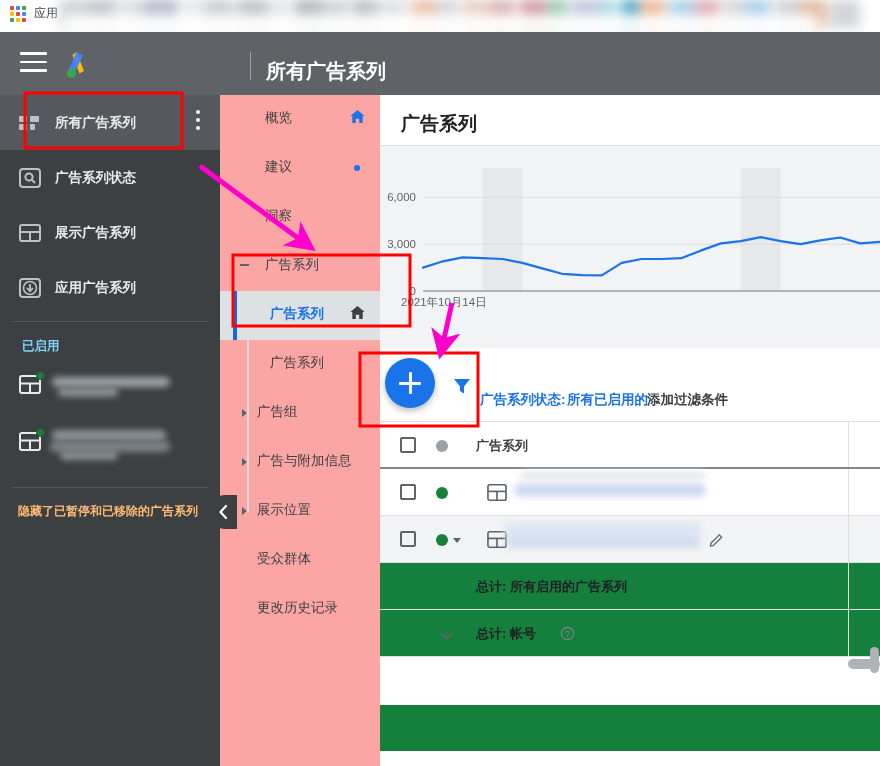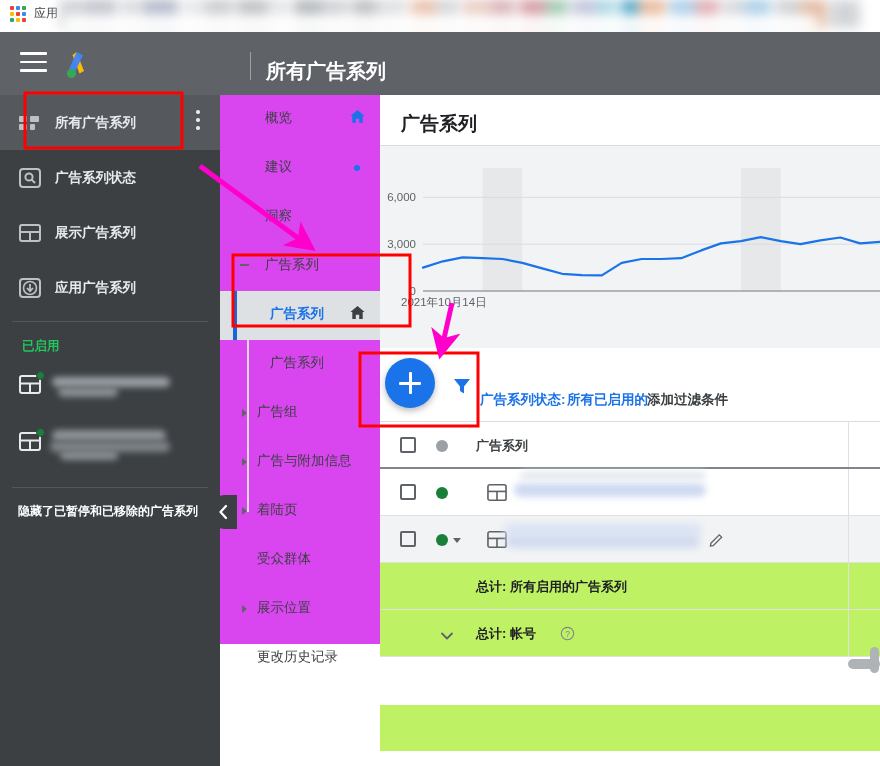--- a/index.html
+++ b/index.html
@@ -32,32 +32,32 @@
 
   
   .lsidebar { position:absolute; left:0; top:95px; width:220px; height:671px; background:#3c4043; }
   .acct-row { position:relative; height:55px; }
   .acct-row.sel { background:#55595e; }
   .acct-ico { position:absolute; left:18px; top:16px; width:24px; height:24px; }
   .acct-txt { position:absolute; left:55px; top:19px; font-size:13.5px; color:#e8eaed; font-weight:bold; }
   .kebab { position:absolute; right:20px; top:15px; width:4px; height:26px; cursor:pointer; }
   .kebab b { display:block; width:3.5px; height:3.5px; border-radius:50%; background:#e8eaed; margin-bottom:4.5px; }
   .lsep { height:1px; background:#545759; margin:6px 12px 0 12px; }
-  .lhead { font-size:12.5px; color:#22c55e; font-weight:bold; padding:16px 0 6px 22px; }
+  .lhead { font-size:12.5px; color:#7dd3fc; font-weight:bold; padding:16px 0 6px 22px; }
   .camp-row { position:relative; height:57px; }
   .camp-ico { position:absolute; left:18px; top:13px; width:24px; height:22px; }
   .dot-on { position:absolute; left:36px; top:10px; width:9px; height:9px; border-radius:50%; background:#188038; border:1px solid #3c4043; }
   .redact { position:absolute; border-radius:7px; filter:blur(3.2px); }
-  .lfoot { font-size:12px; color:#ffffff; font-weight:bold; padding:14px 0 0 18px; line-height:1.5; }
+  .lfoot { font-size:12px; color:#fdba74; font-weight:bold; padding:14px 0 0 18px; line-height:1.5; }
   .collapse-tab { position:absolute; left:211px; top:495px; width:26px; height:34px;
                   background:#3c4043; border-radius:14px 0 0 14px; cursor:pointer; z-index:9; }
   .collapse-tab svg { position:absolute; left:4px; top:8px; }
 
   
-  .mnav { position:absolute; left:220px; top:95px; width:160px; height:549px; background:#d946ef; }
+  .mnav { position:absolute; left:220px; top:95px; width:160px; height:671px; background:#fca5a5; }
   .mnav-item { position:relative; height:49px; font-size:13.5px; color:#3c4043; cursor:pointer; }
   .mnav-item .lbl { position:absolute; left:37px; top:14px; }
   .mnav-item .lbl.ind { left:50px; }
   .mnav-item .lbl.noind { left:45px; }
   .mnav-item.active { background:#dde1e4; }
   .mnav-item.active .lbl { color:#1a73e8; font-weight:bold; }
   .mnav-item.active::before { content:""; position:absolute; left:13px; top:0; width:4px; height:49px; background:#1967d2; }
   .caret { position:absolute; left:22px; top:20px; width:0; height:0;
            border-left:5px solid #5f6368; border-top:4px solid transparent; border-bottom:4px solid transparent; }
   .caret.down { left:20px; top:22px; border:none; width:9px; height:1.8px; background:#5f6368; }
@@ -83,21 +83,21 @@
   .fab::after  { left:23.5px; top:14px; width:3px; height:22px; }
   .funnel { position:absolute; left:72px; top:27px; cursor:pointer; }
   .f-label { position:absolute; left:100px; top:296px; font-size:13.5px; color:#1a73e8; font-weight:bold; }
   .f-value { position:absolute; left:187px; top:296px; font-size:13.5px; color:#1a73e8; font-weight:bold; }
   .f-add   { position:absolute; left:267px; top:296px; font-size:13.5px; color:#3c4043; font-weight:bold; cursor:pointer; }
 
   .tbl { position:absolute; left:0; top:327px; width:500px; }
   .trow { position:relative; height:47px; border-bottom:1px solid #e0e0e0; }
   .trow.hdr { border-bottom:2px solid #80868b; }
   .trow.alt { background:#f1f3f4; }
-  .trow.tot { background:#bef264; }
+  .trow.tot { background:#15803d; }
   .cbx { position:absolute; left:20px; top:15px; width:16px; height:16px; border:2px solid #5f6368; border-radius:2px; cursor:pointer; }
   .sdot { position:absolute; left:56px; top:18px; width:12px; height:12px; border-radius:50%; }
   .sdot.grey { background:#9aa0a6; }
   .sdot.green { background:#188038; }
   .scaret { position:absolute; left:73px; top:22px; width:0;height:0;
             border-top:5px solid #5f6368; border-left:4.5px solid transparent; border-right:4.5px solid transparent; }
   .ctype { position:absolute; left:106px; top:14px; width:22px; height:19px; }
   .cellname { position:absolute; left:96px; top:15px; font-size:13px; color:#3c4043; font-weight:bold; }
   .totname { position:absolute; left:96px; top:15px; font-size:13px; color:#202124; font-weight:bold; }
   .pencil { position:absolute; left:329px; top:16px; cursor:pointer; }
@@ -283,33 +283,29 @@
     <div class="mnav-item">
       <span class="caret"></span>
       <span class="lbl">广告组</span>
     </div>
 
     <div class="mnav-item">
       <span class="caret"></span>
       <span class="lbl">广告与附加信息</span>
     </div>
 
-    <div class="mnav-item">
-      <span class="caret"></span>
-      <span class="lbl">着陆页</span>
-    </div>
-
-
-    <div class="mnav-item">
-      <span class="lbl">受众群体</span>
-    </div>
+
 
     <div class="mnav-item">
       <span class="caret"></span>
       <span class="lbl">展示位置</span>
+    </div>
+
+    <div class="mnav-item">
+      <span class="lbl">受众群体</span>
     </div>
 
 
     <div class="mnav-item">
       <span class="lbl">更改历史记录</span>
     </div>
 
   </div>
 
   <div class="main">

